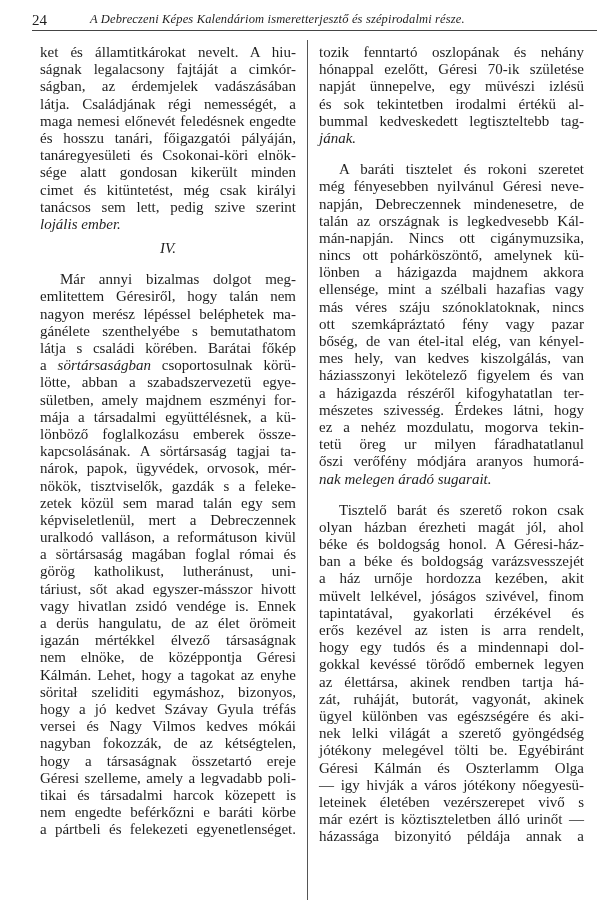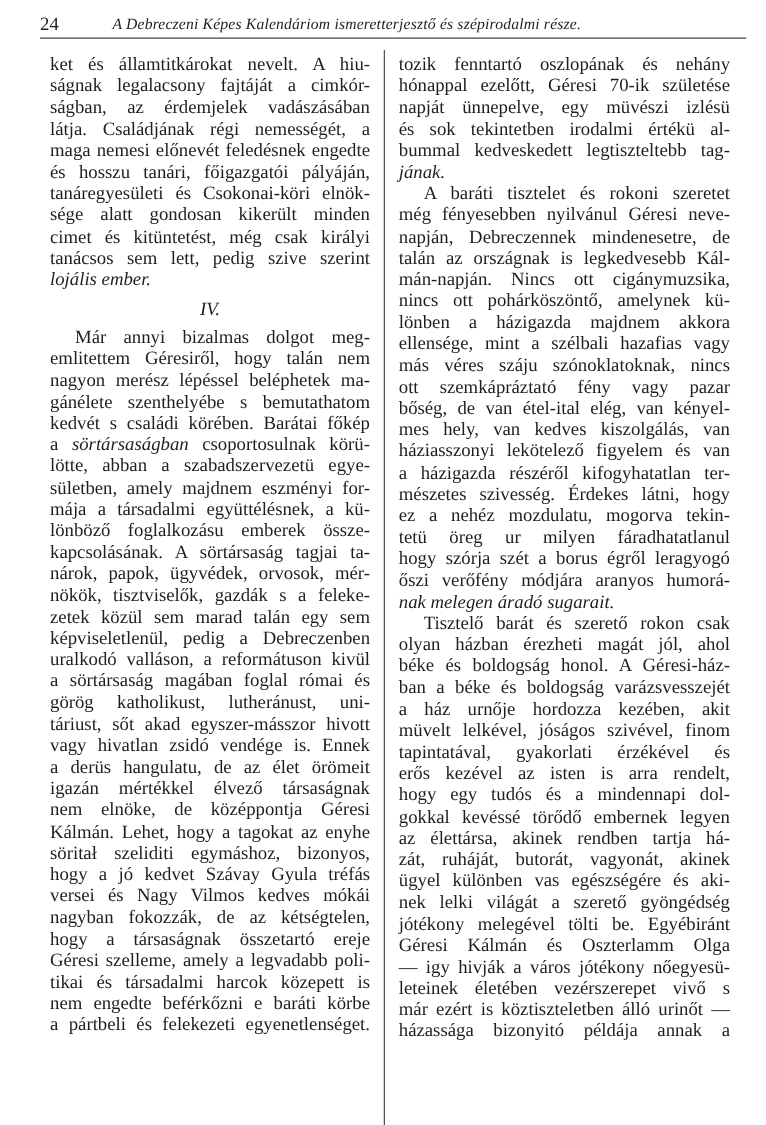--- a/index.html
+++ b/index.html
@@ -24,21 +24,21 @@
     position: absolute; left: 307px; top: 40px; width: 1px; height: 860px; background: #555;
   }
   .col {
     position: absolute; top: 44px; font-family: "Liberation Serif", serif;
     font-size: 15px; line-height: 17.2px; text-align: justify;
   }
   .col-left { left: 40px; width: 256px; }
   .col-right { left: 319px; width: 265px; }
   .line { display: block; white-space: nowrap; text-align-last: justify; height: 17.2px; }
   .line.last { text-align-last: left; font-style: italic; }
-  .line.indent { padding-left: 20px; }
+  .line.indent { padding-left: 20px; margin-top: 14px; }
   .line.center { text-align: left; text-align-last: center; font-style: italic; }
   .line .it { font-style: italic; }
   .section-heading { margin: 7px 0 5px; }
 </style>
 </head>
 <body>
 
 <div class="header">
   <span class="page-number">24</span>
   <span class="running-title">A Debreczeni Képes Kalendáriom ismeretterjesztő és szépirodalmi része.</span>
@@ -60,33 +60,33 @@
       <span class="line">tanácsos sem lett, pedig szive szerint</span>
       <span class="line last">lojális ember.</span>
     </div>
   <span class="line center section-heading">IV.</span>
   <div id="lp2">
     <span class="line indent">Már annyi bizalmas dolgot meg-</span>
     <div id="lp2a">
         <span class="line">emlitettem Géresiről, hogy talán nem</span>
         <span class="line">nagyon merész lépéssel beléphetek ma-</span>
         <span class="line">gánélete szenthelyébe s bemutathatom</span>
-        <span class="line">kedvét s családi körében. Barátai főkép</span>
+        <span class="line">látja s családi körében. Barátai főkép</span>
       </div>
     <span class="line"><span>a </span><span class="it">sörtársaságban</span><span> csoportosulnak körü-</span></span>
     <div id="lp2b">
         <span class="line">lötte, abban a szabadszervezetü egye-</span>
         <span class="line">sületben, amely majdnem eszményi for-</span>
         <span class="line">mája a társadalmi együttélésnek, a kü-</span>
         <span class="line">lönböző foglalkozásu emberek össze-</span>
         <span class="line">kapcsolásának. A sörtársaság tagjai ta-</span>
         <span class="line">nárok, papok, ügyvédek, orvosok, mér-</span>
         <span class="line">nökök, tisztviselők, gazdák s a feleke-</span>
         <span class="line">zetek közül sem marad talán egy sem</span>
-        <span class="line">képviseletlenül, pedig a Debreczenben</span>
+        <span class="line">képviseletlenül, mert a Debreczennek</span>
         <span class="line">uralkodó valláson, a reformátuson kivül</span>
         <span class="line">a sörtársaság magában foglal római és</span>
         <span class="line">görög katholikust, lutheránust, uni-</span>
         <span class="line">táriust, sőt akad egyszer-másszor hivott</span>
         <span class="line">vagy hivatlan zsidó vendége is. Ennek</span>
         <span class="line">a derüs hangulatu, de az élet örömeit</span>
         <span class="line">igazán mértékkel élvező társaságnak</span>
         <span class="line">nem elnöke, de középpontja Géresi</span>
         <span class="line">Kálmán. Lehet, hogy a tagokat az enyhe</span>
         <span class="line">söritał szeliditi egymáshoz, bizonyos,</span>
@@ -122,21 +122,20 @@
       <span class="line">ellensége, mint a szélbali hazafias vagy</span>
       <span class="line">más véres száju szónoklatoknak, nincs</span>
       <span class="line">ott szemkápráztató fény vagy pazar</span>
       <span class="line">bőség, de van étel-ital elég, van kényel-</span>
       <span class="line">mes hely, van kedves kiszolgálás, van</span>
       <span class="line">háziasszonyi lekötelező figyelem és van</span>
       <span class="line">a házigazda részéről kifogyhatatlan ter-</span>
       <span class="line">mészetes szivesség. Érdekes látni, hogy</span>
       <span class="line">ez a nehéz mozdulatu, mogorva tekin-</span>
       <span class="line">tetü öreg ur milyen fáradhatatlanul</span>
-      <span class="line">hogy szórja szét a borus égről leragyogó</span>
       <span class="line">őszi verőfény módjára aranyos humorá-</span>
       <span class="line last">nak melegen áradó sugarait.</span>
     </div>
   <div id="rp3">
       <span class="line indent">Tisztelő barát és szerető rokon csak</span>
       <span class="line">olyan házban érezheti magát jól, ahol</span>
       <span class="line">béke és boldogság honol. A Géresi-ház-</span>
       <span class="line">ban a béke és boldogság varázsvesszejét</span>
       <span class="line">a ház urnője hordozza kezében, akit</span>
       <span class="line">müvelt lelkével, jóságos szivével, finom</span>

